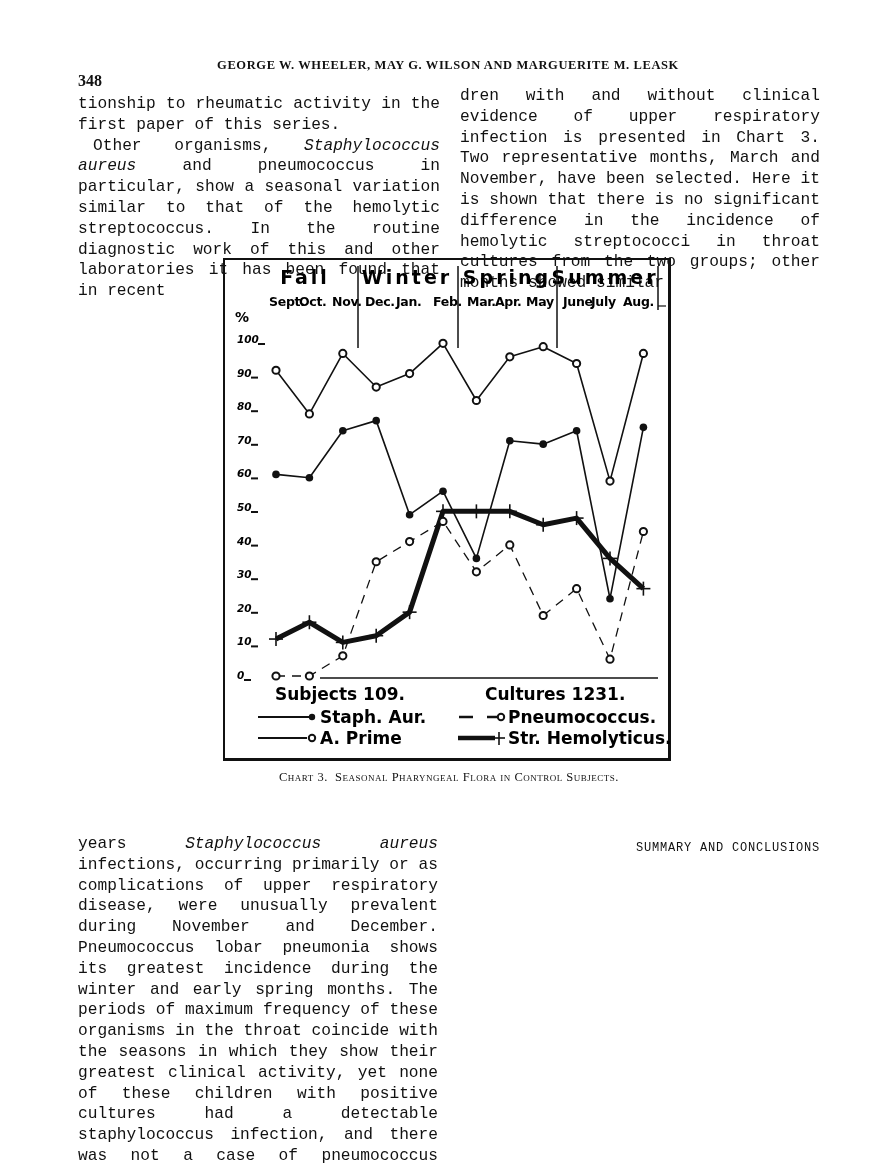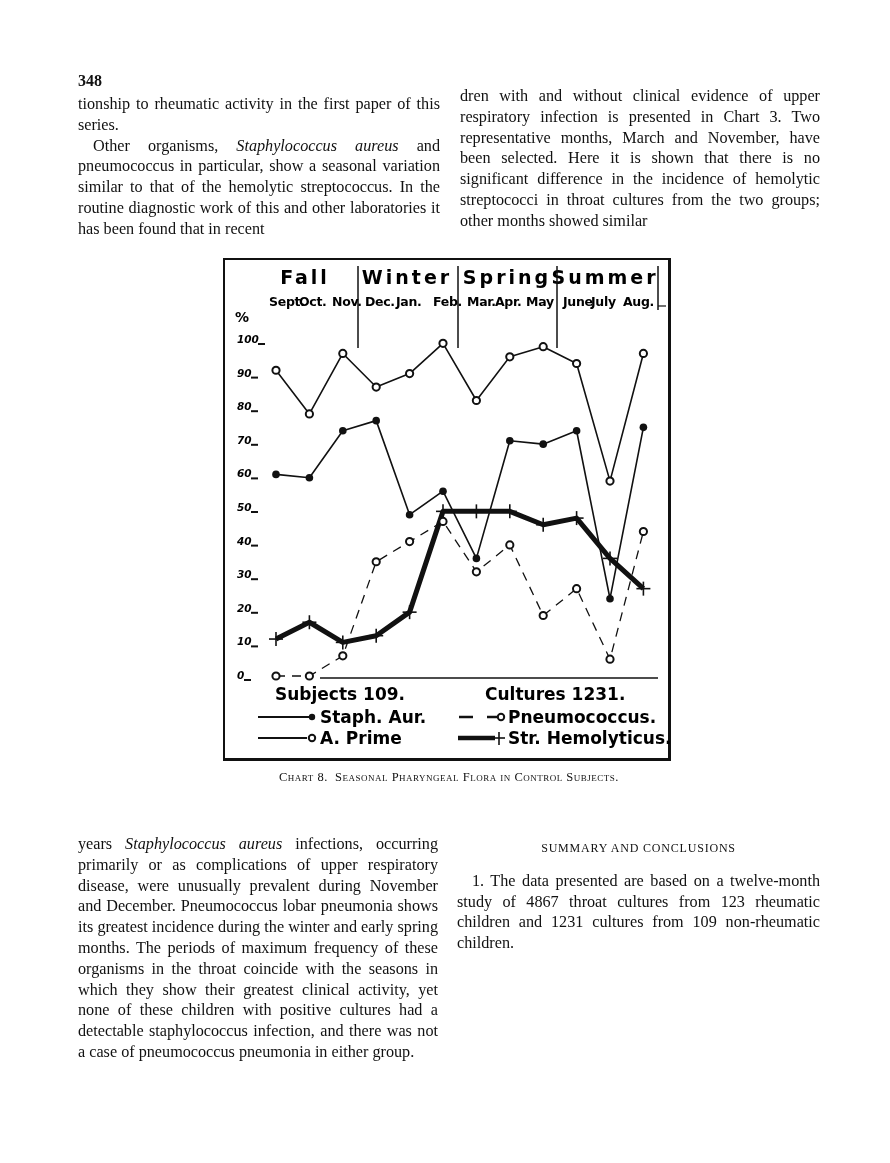--- a/index.html
+++ b/index.html
@@ -1,39 +1,40 @@
 <!DOCTYPE html>
 <html><head>
 <meta charset="utf-8">
 <style>
   html, body { margin: 0; padding: 0; background: #ffffff; }
   body { width: 890px; height: 1163px; position: relative; overflow: hidden; color: #111; font-family: "Liberation Serif", "DejaVu Serif", serif; }
   .running-head { position: absolute; top: 56px; left: 78px; width: 740px; height: 22px; }
   .page-num { position: absolute; left: 0; top: 16px; font-size: 16px; font-weight: bold; }
   .head-title { position: absolute; left: 0; right: 0; top: 2px; text-align: center; font-size: 12.5px; font-weight: bold; letter-spacing: 0.6px; }
   .col { position: absolute; font-size: 16.2px; line-height: 20.8px; text-align: justify; }
-  .col p { margin: 0; }
+  .col p { margin: 0; font-family: Liberation Mono, monospace; }
   .col p.indent { text-indent: 15px; }
   .col-tl { left: 78px; top: 94px; width: 362px; }
   .col-tr { left: 460px; top: 86px; width: 360px; }
   .col-bl { left: 78px; top: 834px; width: 360px; }
   .col-br { left: 457px; top: 811px; width: 363px; }
-  .section-head { text-align: center; font-size: 12px; letter-spacing: 0.8px; margin: 27px 0 12px 0 !important; text-indent: 0 !important; }
+  .section-head { text-align: right; font-size: 12px; letter-spacing: 0.8px; margin: 27px 0 12px 0 !important; text-indent: 0 !important; }
   .chart-box { position: absolute; left: 223px; top: 258px; width: 448px; height: 503px; border: 2px solid #111; border-top-width: 2px; border-right-width: 3px; border-bottom-width: 3px; box-sizing: border-box; }
   .chart-svg { position: absolute; left: 0; top: 0; }
   .hand { font-family: "DejaVu Sans", sans-serif; font-weight: bold; }
   .caption { position: absolute; top: 770px; left: 223px; width: 452px; text-align: center; font-size: 12.5px; letter-spacing: 0.5px; font-variant: small-caps; }
   .caption span { font-variant: normal; }
   em { font-style: italic; }
 </style>
 </head>
 <body>
 
 <div class="running-head">
   <span class="page-num">348</span>
+  <div class="head-title">GEORGE W. WHEELER, MAY G. WILSON AND MARGUERITE M. LEASK</div>
 </div>
 
 <div class="col col-tl">
   <p>tionship to rheumatic activity in the first paper of this series.</p>
   <p class="indent"><span>Other organisms, </span><em>Staphylococcus aureus</em><span> and pneumococcus in particular, show a seasonal variation similar to that of the hemolytic streptococcus.  In the routine diagnostic work of this and other laboratories it has been found that in recent</span></p>
 </div>
 
 <div class="col col-tr">
   <p>dren with and without clinical evidence of upper respiratory infection is presented in Chart 3. Two representative months, March and November, have been selected.  Here it is shown that there is no significant difference in the incidence of hemolytic streptococci in throat cultures from the two groups; other months showed similar</p>
 </div>
@@ -162,23 +163,22 @@
       <circle cx="276" cy="457" r="3.2" fill="#fff" stroke="#111" stroke-width="2"></circle>
       <text x="283" y="463" font-size="17" class="hand">Pneumococcus.</text>
       <line x1="233" y1="478" x2="270" y2="478" stroke="#111" stroke-width="4.5"></line>
       <line x1="266" y1="478" x2="280" y2="478" stroke="#111" stroke-width="1.6"></line>
       <line x1="274" y1="472" x2="274" y2="485" stroke="#111" stroke-width="1.6"></line>
       <text x="283" y="484" font-size="17" class="hand">Str. Hemolyticus.</text>
     </svg>
 </div>
 
 <div class="caption">
-  <span style="font-variant: small-caps;">Chart 8.</span>&nbsp;&nbsp;<span style="font-variant: small-caps;">Seasonal Pharyngeal Flora in Control Subjects.</span>
+  <span style="font-variant: small-caps;">Chart 3.</span>&nbsp;&nbsp;<span style="font-variant: small-caps;">Seasonal Pharyngeal Flora in Control Subjects.</span>
 </div>
 
 <div class="col col-bl">
   <p><span>years </span><em>Staphylococcus aureus</em><span> infections, occurring primarily or as complications of upper respiratory disease, were unusually prevalent during November and December.  Pneumococcus lobar pneumonia shows its greatest incidence during the winter and early spring months.  The periods of maximum frequency of these organisms in the throat coincide with the seasons in which they show their greatest clinical activity, yet none of these children with positive cultures had a detectable staphylococcus infection, and there was not a case of pneumococcus pneumonia in either group.</span></p>
 </div>
 
 <div class="col col-br">
   <p class="section-head">SUMMARY AND CONCLUSIONS</p>
-  <p class="indent">1. The data presented are based on a twelve-month study of 4867 throat cultures from 123 rheumatic children and 1231 cultures from 109 non-rheumatic children.</p>
 </div>
 
 </body></html>

